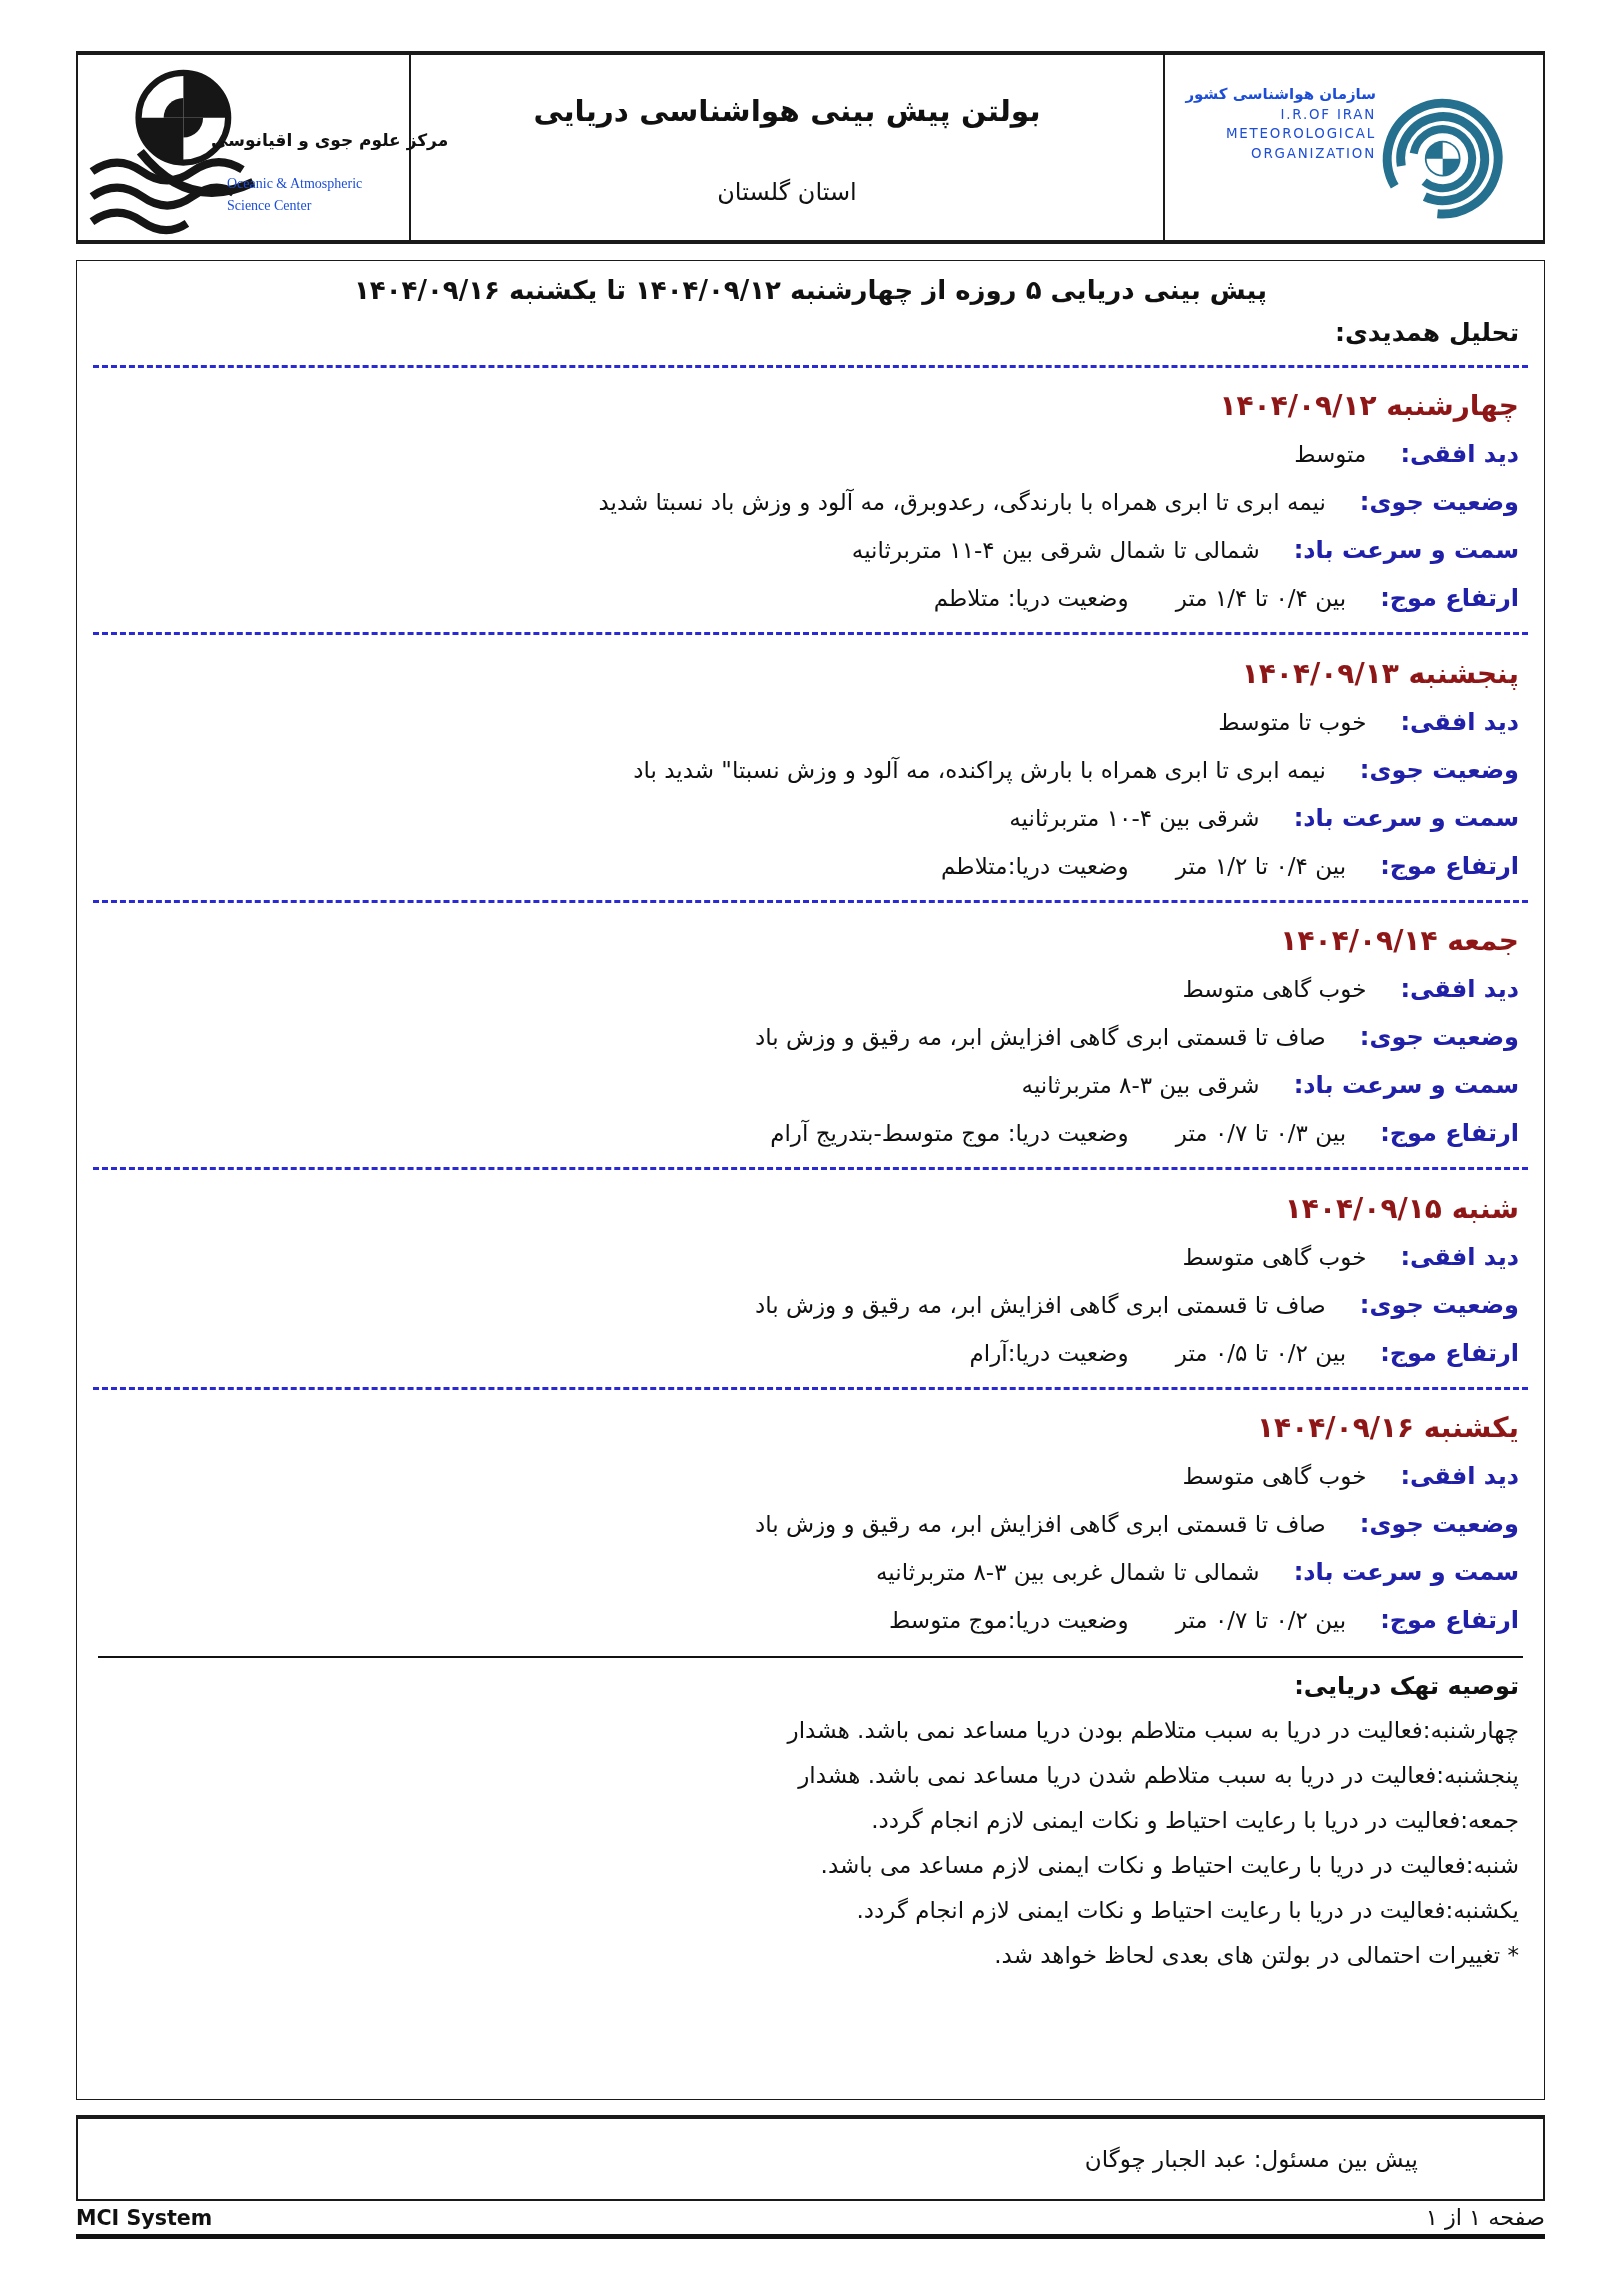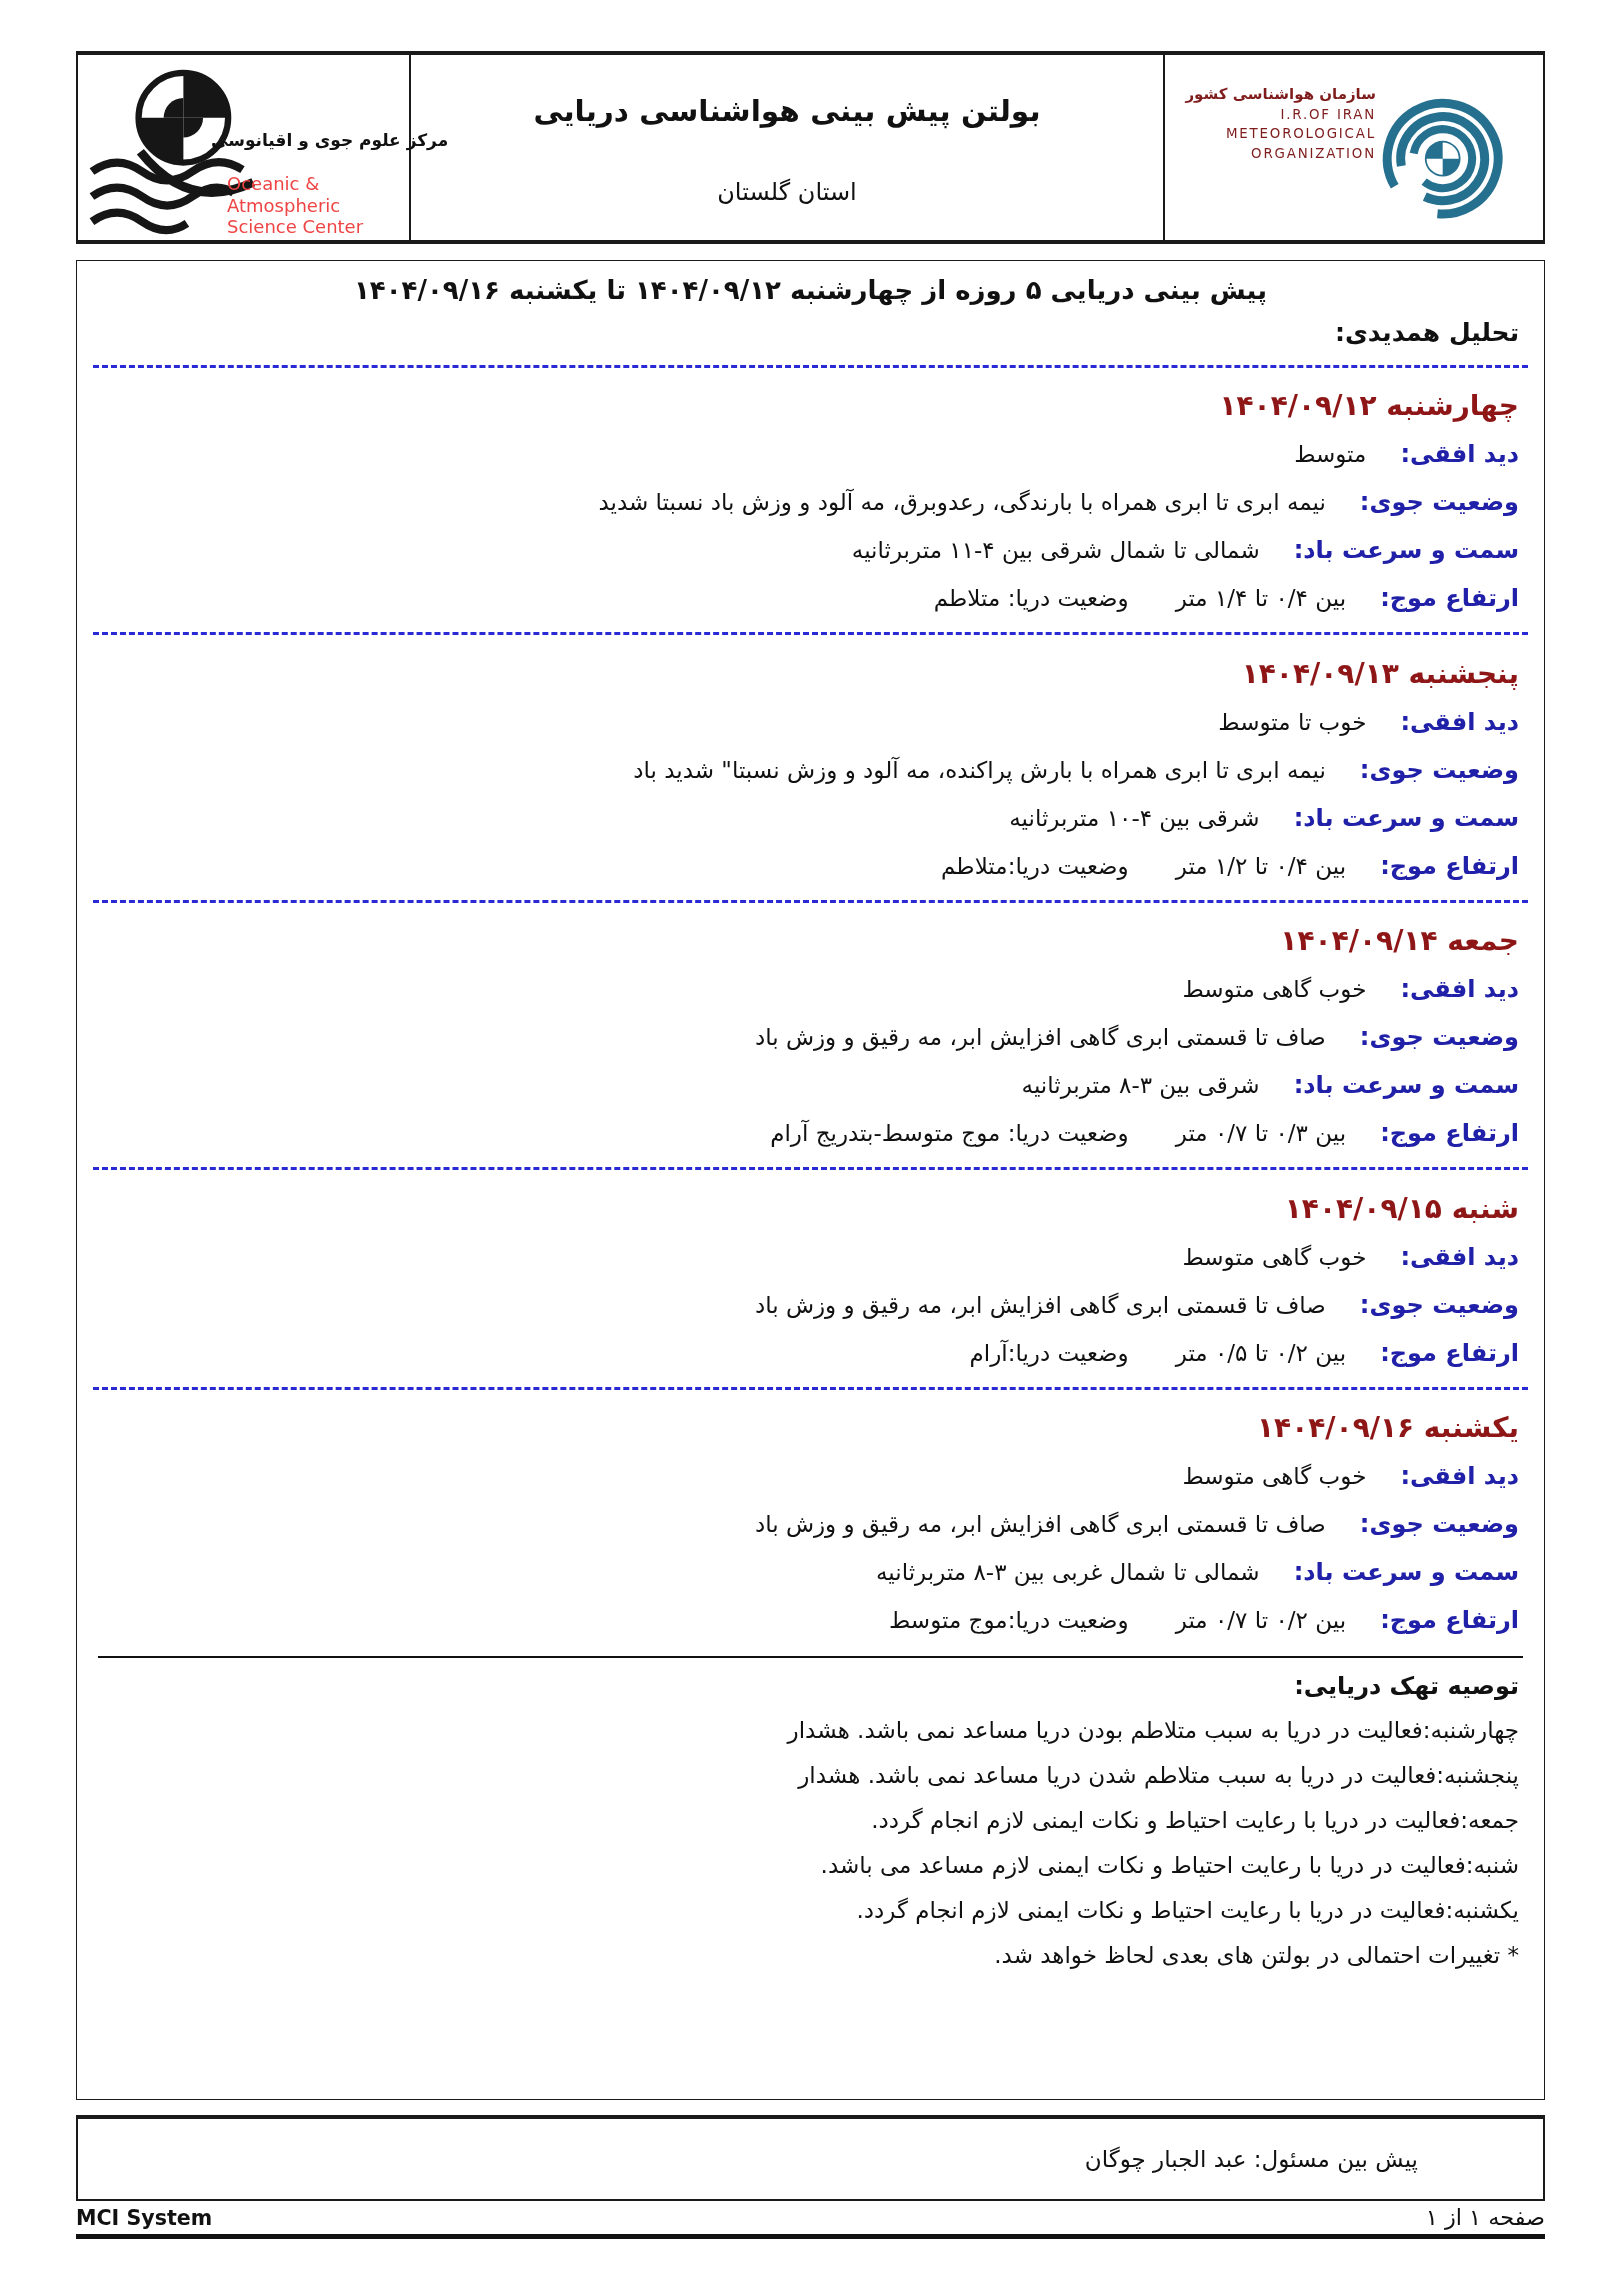--- a/index.html
+++ b/index.html
@@ -8,25 +8,25 @@
 
   
   .hdr{position:absolute;left:76px;top:51px;width:1469px;height:193px;display:flex;
        border:2.7px solid #1a1a1a;border-top-width:4.5px;border-bottom-width:4.5px;box-sizing:border-box;}
   .cell{position:relative;box-sizing:border-box;height:100%;}
   .c1{width:333px;border-right:2.7px solid #1a1a1a;}
   .c2{flex:1;border-right:2.7px solid #1a1a1a;text-align:center;}
   .c3{width:378px;}
   .oasc-svg{position:absolute;left:5.4px;top:7.2px;}
   .oasc-fa{position:absolute;left:133px;top:75px;font-size:17px;font-weight:bold;white-space:nowrap;}
-  .oasc-en{position:absolute;left:149px;top:118px;font-size:18px;line-height:21.5px;color:#ef4444;}
+  .oasc-en{position:absolute;left:149px;top:118px;font-size:14px;line-height:21.5px;color:#1d4ed8;font-family:Liberation Serif, serif;}
   .doc-title{margin-top:39px;font-size:29.6px;font-weight:bold;}
   .doc-sub{margin-top:50px;font-size:24px;}
   .irimo-svg{position:absolute;right:36px;top:25px;}
-  .irimo-text{position:absolute;right:167px;top:30px;text-align:right;color:#7f1d1d;line-height:19.7px;white-space:nowrap;}
+  .irimo-text{position:absolute;right:167px;top:30px;text-align:right;color:#1d4ed8;line-height:19.7px;white-space:nowrap;}
   .irimo-fa{font-size:15px;font-weight:bold;}
   .irimo-en{font-size:13.4px;letter-spacing:1.8px;}
 
   
   .main{position:absolute;left:76px;top:260px;width:1469px;height:1840px;
         border:1.8px solid #1a1a1a;box-sizing:border-box;direction:rtl;padding:0 14.3px;}
   .ftitle{margin-top:14.3px;text-align:center;font-size:26px;font-weight:bold;}
   .synoptic{margin-top:12.5px;padding-right:10.7px;font-size:25px;font-weight:bold;}
   .dash{border:0;border-top:3.6px dashed #2a2ad4;margin:18px 1.8px 0 1.8px;}
   .day-title{margin-top:21.5px;padding-right:10.7px;font-size:28px;font-weight:bold;color:#8e1616;}

